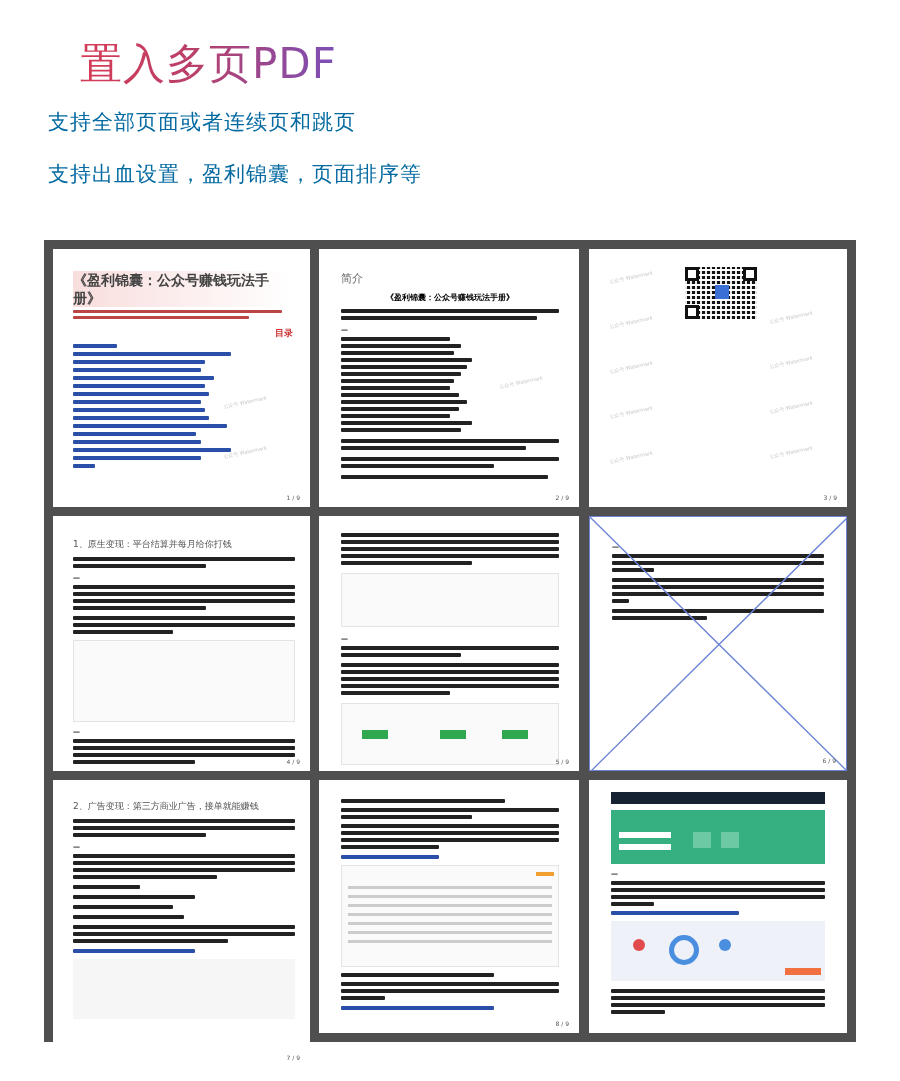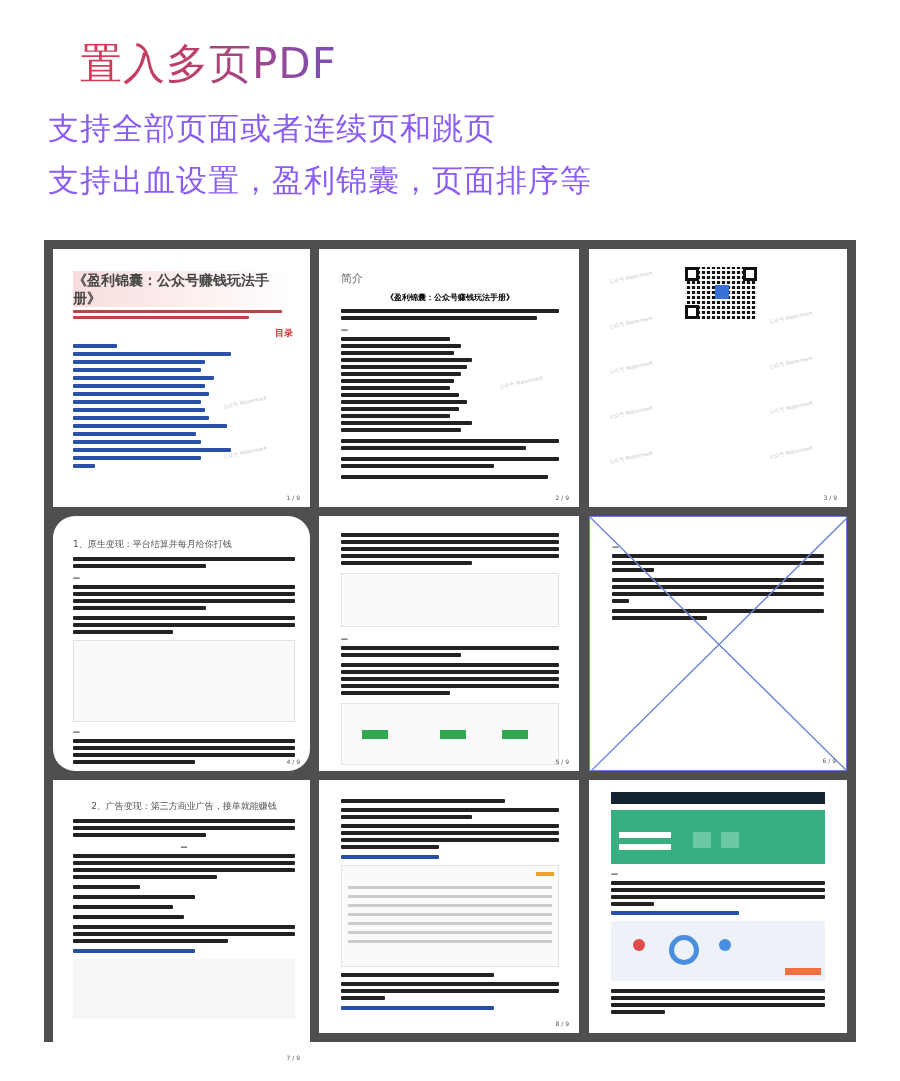--- a/index.html
+++ b/index.html
@@ -1,19 +1,19 @@
 <!DOCTYPE html>
 <html><head>
 <meta charset="utf-8">
 <style>
   html,body{margin:0;padding:0;background:#fff;}
   body{width:900px;height:1081px;position:relative;overflow:hidden;font-family:"DejaVu Sans","Liberation Sans",sans-serif;}
   .title{position:absolute;left:48px;top:36px;font-size:42px;font-weight:normal;letter-spacing:1px;
     background:linear-gradient(90deg,#d63a55 0%,#b8406a 45%,#7a4fb8 100%);-webkit-background-clip:text;background-clip:text;color:transparent;margin-left:32px;}
-  .sub{position:absolute;left:48px;font-size:31px;color:#8b5cf6;letter-spacing:1px;}
+  .sub{position:absolute;left:48px;font-size:21px;color:#0369a1;letter-spacing:1px;}
   .sub1{top:108px;}
   .sub2{top:160px;}
   .frame{position:absolute;left:44px;top:240px;width:812px;height:802px;background:#4f4f4f;}
   .page{position:absolute;background:#fff;overflow:hidden;}
   .pnum{position:absolute;right:10px;bottom:6px;font-size:6px;color:#555;}
   .wm{position:absolute;font-size:5px;color:#c8c8c8;transform:rotate(-12deg);white-space:nowrap;}
   .ln{height:4px;background:#222;margin:3px 0;border-radius:1px;}
   .lnb{height:4px;background:#2a4fa8;margin:4px 0;border-radius:1px;}
   .lng{height:3px;background:#ccc;margin:3px 0;}
   .h1{font-size:14px;color:#333;font-weight:bold;}
@@ -103,21 +103,21 @@
     <div class="wm" style="left:180px;top:65px;">公众号 Watermark</div>
     <div class="wm" style="left:20px;top:115px;">公众号 Watermark</div>
     <div class="wm" style="left:180px;top:110px;">公众号 Watermark</div>
     <div class="wm" style="left:20px;top:160px;">公众号 Watermark</div>
     <div class="wm" style="left:180px;top:155px;">公众号 Watermark</div>
     <div class="wm" style="left:20px;top:205px;">公众号 Watermark</div>
     <div class="wm" style="left:180px;top:200px;">公众号 Watermark</div>
     <div class="pnum">3 / 9</div>
   </div>
 
-  <div class="page" style="left:9px;top:276px;width:257px;height:255px;border-radius:22px;">
+  <div class="page" style="left:9px;top:276px;width:257px;height:255px;">
     <div style="position:absolute;left:20px;top:22px;width:222px;">
       <div style="font-size:9px;color:#555;margin-bottom:6px;">1、原生变现：平台结算并每月给你打钱</div>
       <div class="ln" style="width:100%"></div>
         <div class="ln" style="width:60%"></div>
       <div class="sh">—</div>
       <div class="ln" style="width:100%"></div>
         <div class="ln" style="width:100%"></div>
         <div class="ln" style="width:100%"></div>
         <div class="ln" style="width:60%"></div>
       <div class="ln" style="width:100%;margin-top:6px"></div>
@@ -171,21 +171,21 @@
       <div class="ln" style="width:100%;margin-top:6px"></div>
         <div class="ln" style="width:45%"></div>
     </div>
     <svg width="258" height="255" style="position:absolute;left:0;top:0;">
       <line x1="0" y1="0" x2="258" y2="255" stroke="#6b82d6" stroke-width="1.3"></line>
       <line x1="258" y1="0" x2="0" y2="255" stroke="#6b82d6" stroke-width="1.3"></line>
     </svg>
     <div class="pnum">6 / 9</div>
   </div>
 
-  <div class="page" style="left:9px;top:540px;width:257px;height:287px;text-align:center;">
+  <div class="page" style="left:9px;top:540px;width:257px;height:287px;">
     <div style="position:absolute;left:20px;top:20px;width:222px;">
       <div style="font-size:9px;color:#555;margin-bottom:6px;">2、广告变现：第三方商业广告，接单就能赚钱</div>
       <div class="ln" style="width:100%"></div>
         <div class="ln" style="width:100%"></div>
         <div class="ln" style="width:60%"></div>
       <div class="sh">—</div>
       <div class="ln" style="width:100%"></div>
         <div class="ln" style="width:100%"></div>
         <div class="ln" style="width:100%"></div>
         <div class="ln" style="width:65%"></div>

